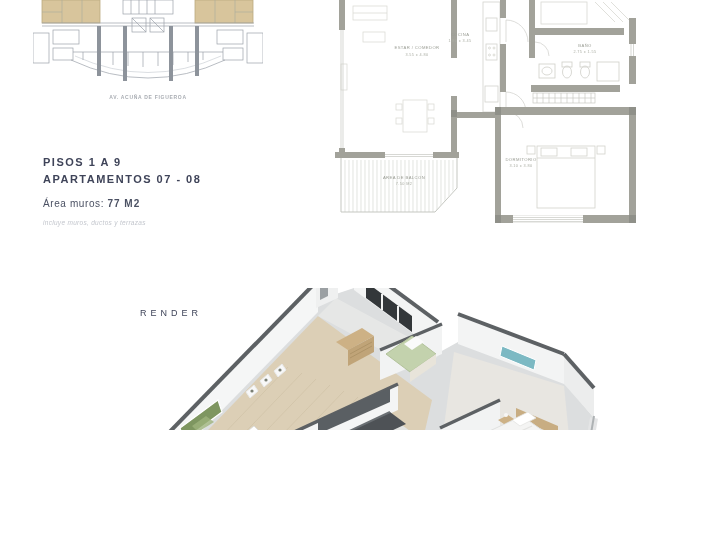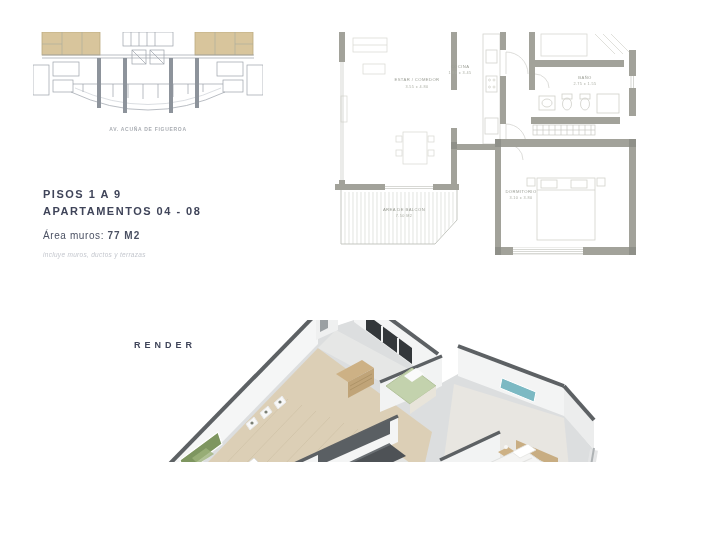--- a/index.html
+++ b/index.html
@@ -1,37 +1,37 @@
 <!DOCTYPE html>
 <html><head>
 <meta charset="utf-8">
 <style>
   html,body{margin:0;padding:0;background:#ffffff;}
   .page{position:relative;width:720px;height:430px;background:#ffffff;overflow:hidden;
-        font-family:"Liberation Sans", sans-serif;margin-top:32px;}
+        font-family:"Liberation Sans", sans-serif;}
 
   
   .keyplan{position:absolute;left:33px;top:0;width:230px;height:108px;}
   .keyplan svg{display:block;}
   .keyplan-caption{margin-top:4px;width:230px;text-align:center;font-size:5px;
         letter-spacing:.7px;color:#a9adb3;font-weight:bold;}
 
   
   .info{position:absolute;left:43px;top:156px;color:#3f4459;}
   .info h2{margin:0 0 5px 0;font-size:11px;letter-spacing:1.5px;font-weight:bold;}
   .info h2.second{margin-bottom:13px;}
   .info .area{font-size:10px;letter-spacing:.6px;color:#4b5163;}
   .info .area b{font-weight:bold;letter-spacing:1px;text-align:center;}
   .info .note{margin-top:8px;font-size:6.5px;font-style:italic;color:#c3c6cd;letter-spacing:.3px;}
 
   
   .floorplan{position:absolute;left:333px;top:0;width:330px;height:228px;}
 
   
-  .render-title{position:absolute;left:110px;top:308px;font-size:9px;font-weight:bold;
+  .render-title{position:absolute;left:116px;top:308px;font-size:9px;font-weight:normal;
         letter-spacing:4px;color:#3f4459;padding-left:24px;}
   .render3d{position:absolute;left:140px;top:288px;width:480px;height:252px;overflow:hidden;}
 </style>
 </head>
 <body>
 
 <div class="page">
 
   <section class="keyplan">
     <svg width="230" height="90" viewBox="0 0 230 90">
@@ -84,21 +84,21 @@
         <rect x="90" y="26" width="4" height="55"></rect>
         <rect x="136" y="26" width="4" height="55"></rect>
         <rect x="162" y="26" width="4" height="50"></rect>
       </g>
     </svg>
     <div class="keyplan-caption">AV. ACUÑA DE FIGUEROA</div>
   </section>
 
   <section class="info">
     <h2>PISOS 1 A 9</h2>
-    <h2 class="second">APARTAMENTOS 04 - 08</h2>
+    <h2 class="second">APARTAMENTOS 07 - 08</h2>
     <p class="area"><span>Área muros:</span> <b>77 M2</b></p>
     <p class="note">incluye muros, ductos y terrazas</p>
   </section>
 
   <section class="floorplan">
     <svg width="330" height="228" viewBox="0 0 330 228">
 
       <g stroke="#dcdcd6" stroke-width="0.8" fill="none">
         <rect x="20" y="6" width="34" height="14"></rect>
           <line x1="20" y1="13" x2="54" y2="13"></line>

